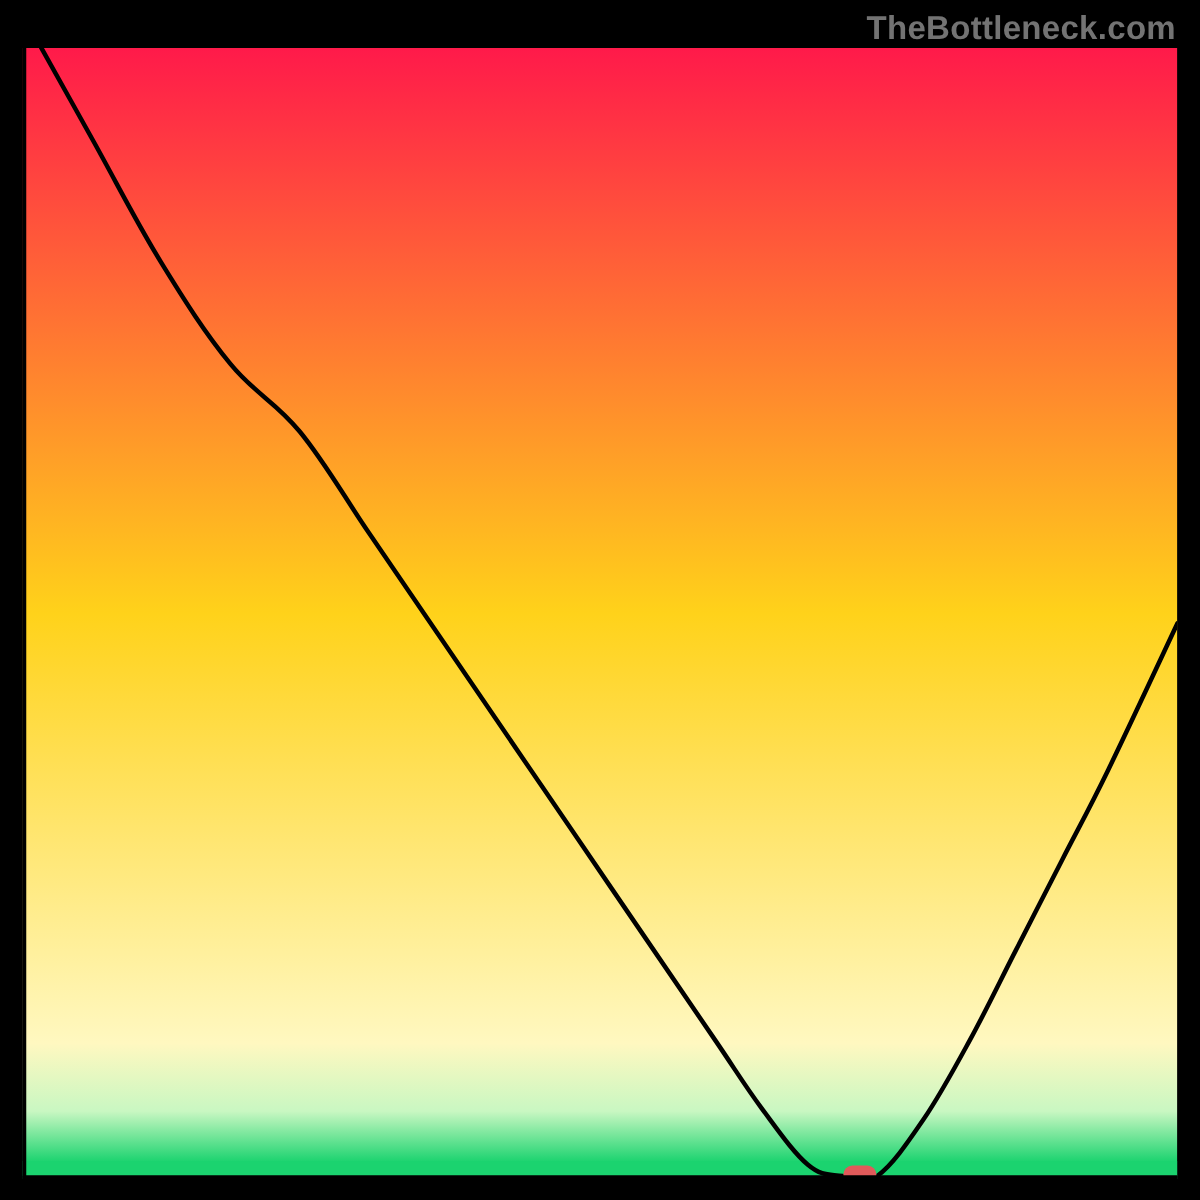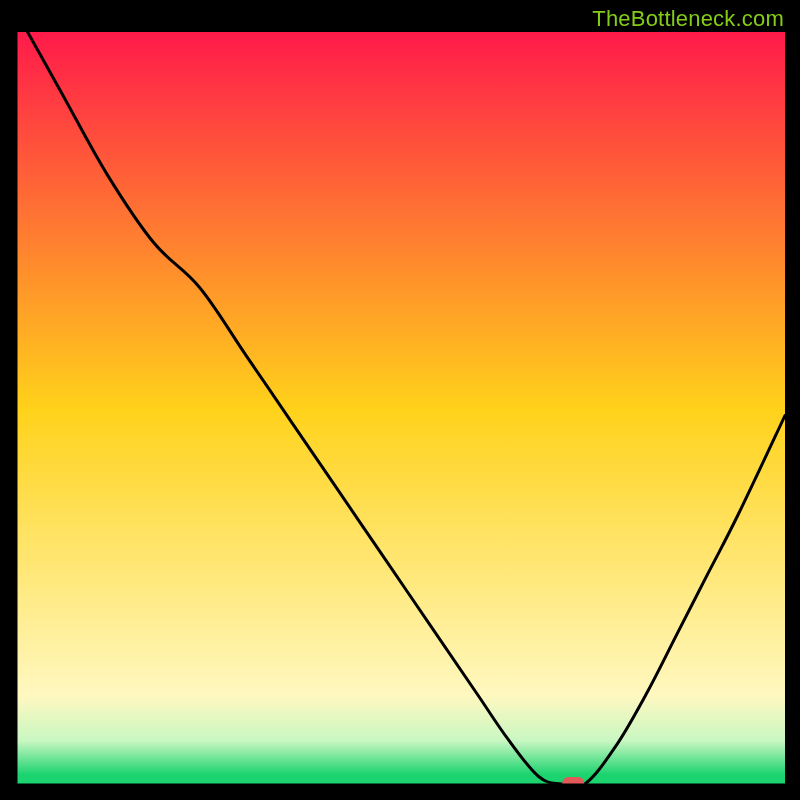--- a/index.html
+++ b/index.html
@@ -25,22 +25,22 @@
     width: 770px;
     height: 754px;
     overflow: hidden;
   }
   .watermark {
     position: absolute;
     top: 6px;
     right: 16px;
     font-family: Arial, Helvetica, sans-serif;
     font-size: 22px;
-    font-weight: 400;
-    color: #84cc16;
+    font-weight: 700;
+    color: #737373;
     letter-spacing: 0.2px;
   }
 </style>
 </head>
 <body>
 
 <div class="frame">
   <div class="watermark">TheBottleneck.com</div>
   <div class="plot">
     <svg id="plot-svg" width="770" height="754" viewBox="0 0 770 754" preserveAspectRatio="none">

